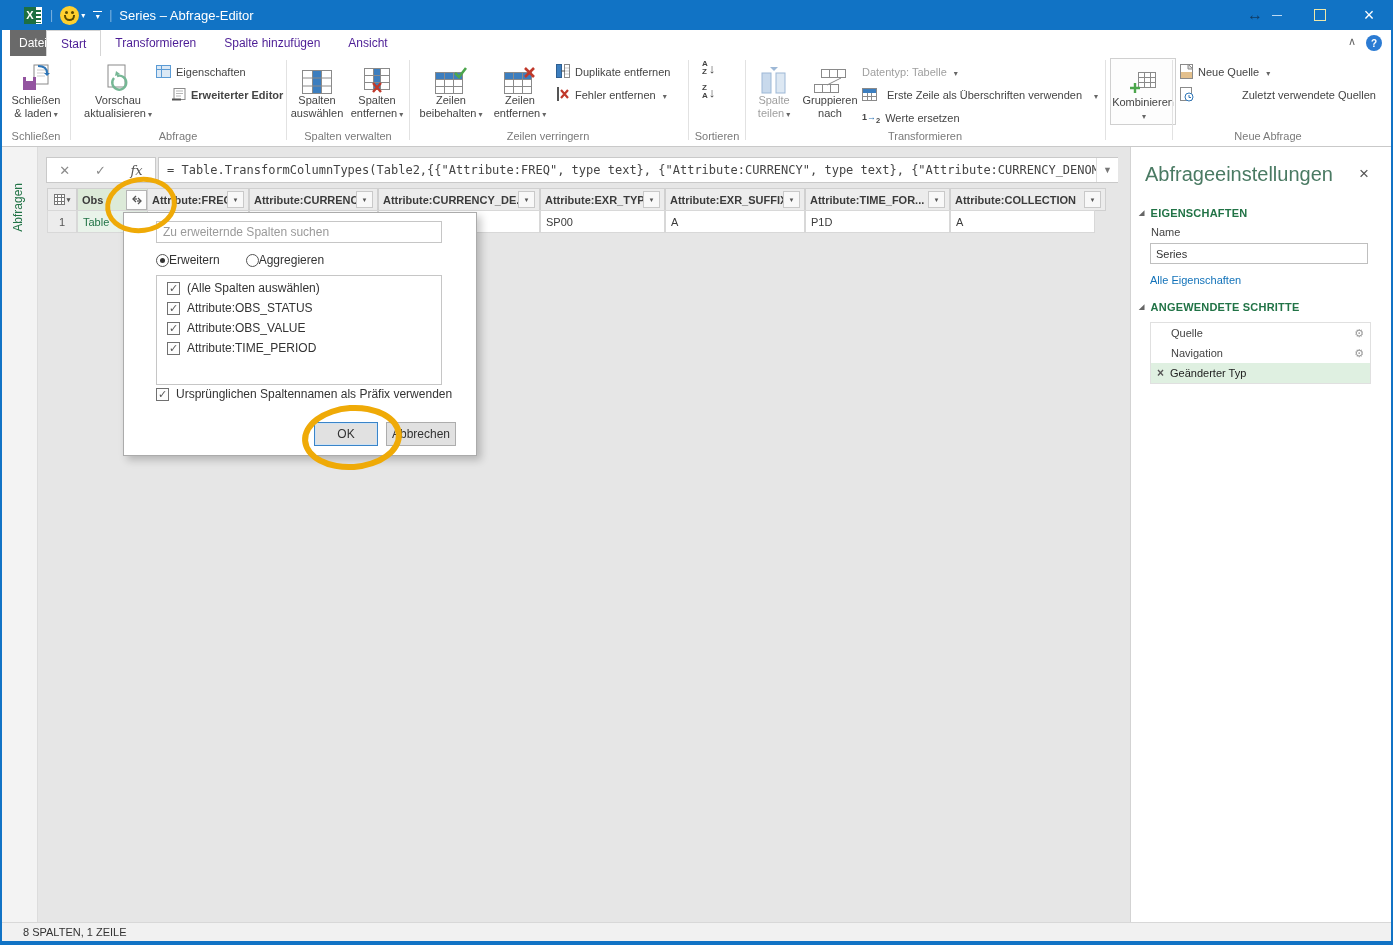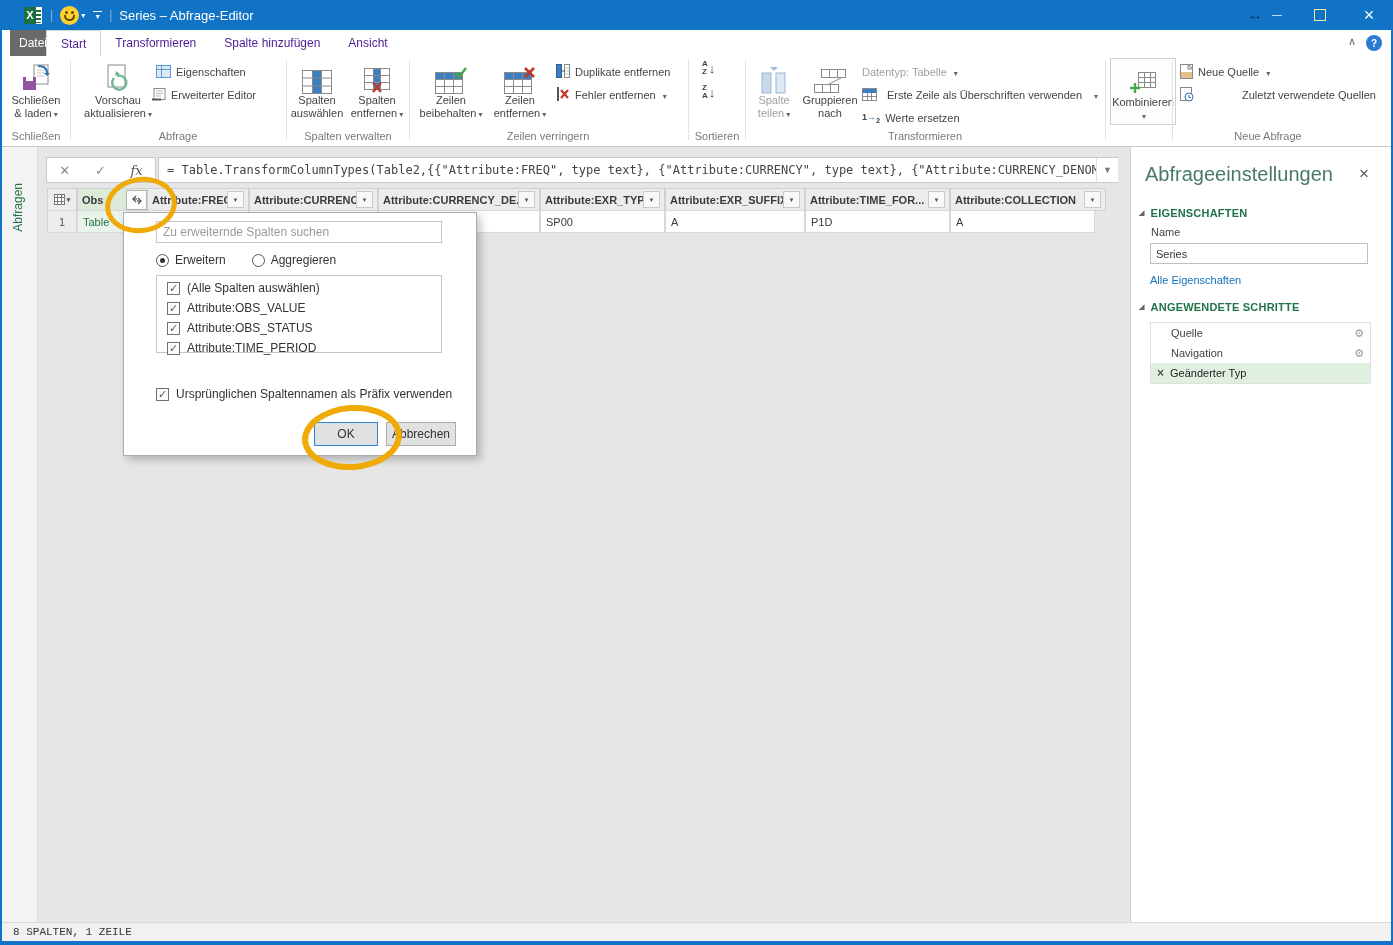--- a/index.html
+++ b/index.html
@@ -81,24 +81,24 @@
              display:flex;align-items:center;justify-content:center;}
   .cornerbtn{display:flex;align-items:center;gap:2px;}
   .cornerbtn:after{content:"▾";font-size:7px;color:#555;}
   
   .dialog{left:123px;top:212px;width:354px;height:244px;background:#fff;border:1px solid #ababab;
           box-shadow:4px 4px 8px rgba(0,0,0,.22);box-sizing:border-box;font-size:12px;color:#333;}
   .dsearch{position:absolute;left:32px;top:8px;width:286px;height:22px;border:1px solid #c6c6c6;box-sizing:border-box;
            font-size:12px;padding:0 6px;color:#333;font-family:"Liberation Sans",sans-serif;}
   .dsearch::placeholder{color:#9a9a9a;}
   .radiorow{position:absolute;left:32px;top:40px;display:flex;gap:26px;}
-  .radio{display:flex;align-items:center;gap:6px;}
+  .radio{display:flex;align-items:center;}
   .rdot{width:13px;height:13px;border:1px solid #555;border-radius:50%;box-sizing:border-box;position:relative;background:#fff;}
   .rdot.sel:after{content:"";position:absolute;left:3px;top:3px;width:5px;height:5px;border-radius:50%;background:#333;}
-  .dlist{position:absolute;left:32px;top:62px;width:286px;height:78px;border:1px solid #c6c6c6;box-sizing:border-box;
+  .dlist{position:absolute;left:32px;top:62px;width:286px;height:110px;border:1px solid #c6c6c6;box-sizing:border-box;
          background:#fff;padding-top:2px;}
   .drow{height:20px;display:flex;align-items:center;gap:7px;padding-left:10px;}
   .cb{width:13px;height:13px;border:1px solid #707070;background:#fcfcfc;box-sizing:border-box;
       display:flex;align-items:center;justify-content:center;flex:0 0 13px;}
   .cb.checked:after{content:"✓";font-size:11px;color:#555;line-height:11px;}
   .prefixrow{position:absolute;left:32px;top:174px;display:flex;align-items:center;gap:7px;}
   .dbtn{position:absolute;top:209px;height:24px;box-sizing:border-box;font-size:12px;color:#333;
         display:flex;align-items:center;justify-content:center;background:#e1e1e1;border:1px solid #adadad;}
   .dbtn.ok{left:190px;width:64px;border:1px solid #3a84c8;box-shadow:0 0 0 1px #cfe2f3 inset;}
   .dbtn.cancel{left:262px;width:70px;}
@@ -112,21 +112,21 @@
   .pinput{position:absolute;left:19px;top:96px;width:218px;height:21px;border:1px solid #bfbfbf;box-sizing:border-box;
           font-size:11px;padding:0 5px;color:#333;font-family:"Liberation Sans",sans-serif;}
   .plink{position:absolute;left:19px;top:127px;font-size:11px;color:#1272b9;}
   .steps{position:absolute;left:19px;top:175px;width:219px;border:1px solid #e0e0e0;background:#fff;}
   .step{height:20px;display:flex;align-items:center;font-size:11px;color:#444;padding-left:20px;position:relative;}
   .step .gear{margin-left:auto;margin-right:6px;color:#9a9a9a;font-size:11px;}
   .step.selected{background:#dff0e1;color:#222;padding-left:6px;}
   .step .del{margin-right:6px;color:#555;font-weight:bold;font-size:12px;}
   
   .statusbar{left:0;top:922px;width:1393px;height:19px;background:#f1f1f1;border-top:1px solid #d8d8d8;
-             box-sizing:border-box;display:flex;align-items:center;padding-left:13px;font-size:11px;color:#333;font-family:Liberation Mono, monospace;}
+             box-sizing:border-box;display:flex;align-items:center;padding-left:23px;font-size:11px;color:#333;}
   .bluestrip{left:0;top:941px;width:1393px;height:4px;background:#1173c5;}
   .edgeL{left:0;top:30px;width:2px;height:915px;background:#1173c5;}
   .edgeR{left:1391px;top:30px;width:2px;height:915px;background:#1173c5;}
   
   .ann{position:absolute;border:5px solid #efaa07;border-radius:50%;pointer-events:none;z-index:50;}
 </style>
 </head>
 <body>
 
 <div class="app">
@@ -194,21 +194,21 @@
       <span class="tx">Vorschau</span>
       <span class="tx"><span>aktualisieren</span><span class="caret"></span></span>
     </div>
     <div class="sb" style="left:156px;top:6px;">
       <span><svg width="15" height="13" viewBox="0 0 15 13">
             <rect x="0.5" y="0.5" width="14" height="12" fill="#dce9f5" stroke="#5b9bd5"></rect>
             <path d="M0 4.5h15M5.5 0v13" stroke="#5b9bd5"></path>
           </svg></span>
       <span>Eigenschaften</span>
     </div>
-    <div class="sb" style="left:152px;top:29px;">
+    <div class="sb" style="left:172px;top:29px;font-weight:bold;">
       <span><svg width="14" height="13" viewBox="0 0 14 13">
             <rect x="2" y="0.5" width="11" height="11" fill="#fff" stroke="#8a8a8a"></rect>
             <path d="M4 3h7M4 5.5h7M4 8h5" stroke="#b5b5b5"></path>
             <path d="M0 11.5h9" stroke="#555" stroke-width="2"></path>
           </svg></span>
       <span>Erweiterter Editor</span>
     </div>
     <div class="glabel" style="left:178px;">Abfrage</div>
     <div class="rdiv" style="left:286px;"></div>
 
@@ -452,25 +452,25 @@
         <span>Aggregieren</span>
       </span>
     </div>
     <div class="dlist">
       <div class="drow">
         <span class="cb checked"></span>
         <span>(Alle Spalten auswählen)</span>
       </div>
       <div class="drow">
         <span class="cb checked"></span>
-        <span>Attribute:OBS_VALUE</span>
+        <span>Attribute:OBS_STATUS</span>
       </div>
       <div class="drow">
         <span class="cb checked"></span>
-        <span>Attribute:OBS_STATUS</span>
+        <span>Attribute:OBS_VALUE</span>
       </div>
       <div class="drow">
         <span class="cb checked"></span>
         <span>Attribute:TIME_PERIOD</span>
       </div>
     </div>
     <div class="prefixrow">
       <span class="cb checked"></span>
       <span>Ursprünglichen Spaltennamen als Präfix verwenden</span>
     </div>

